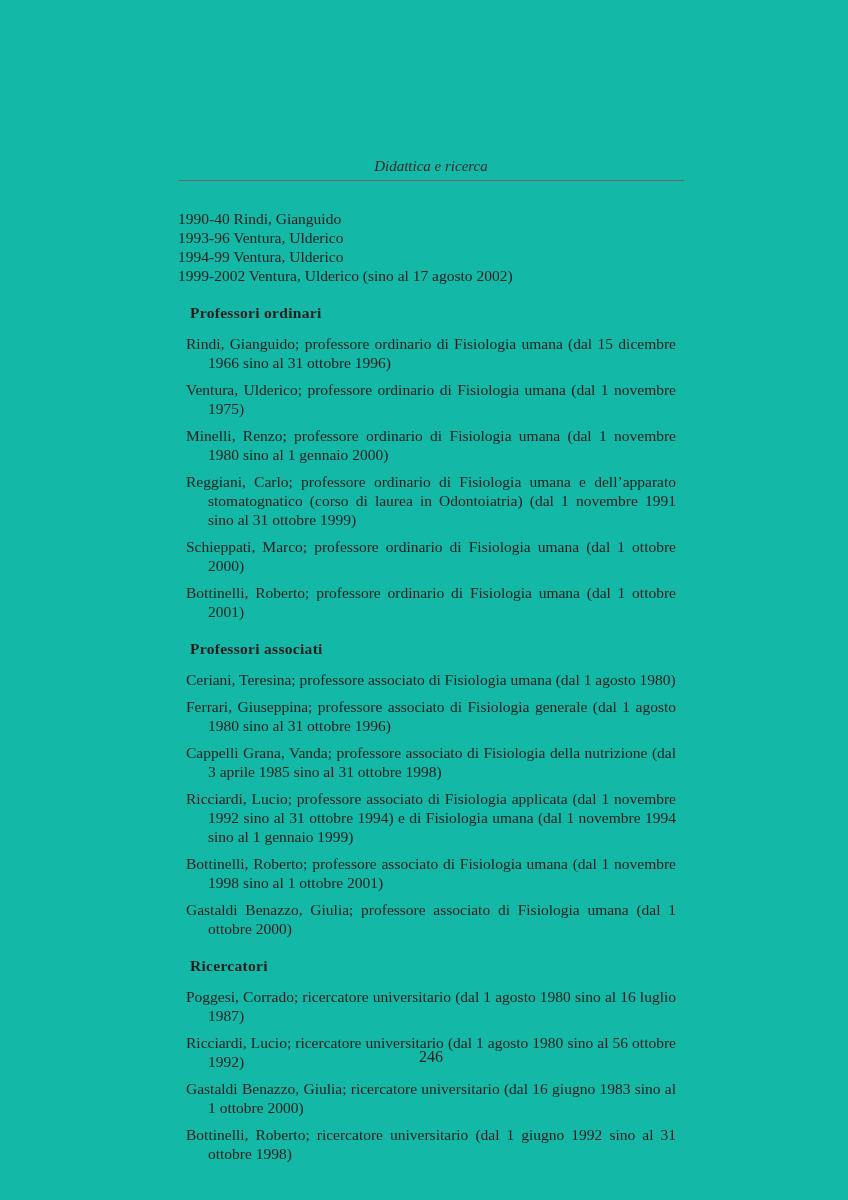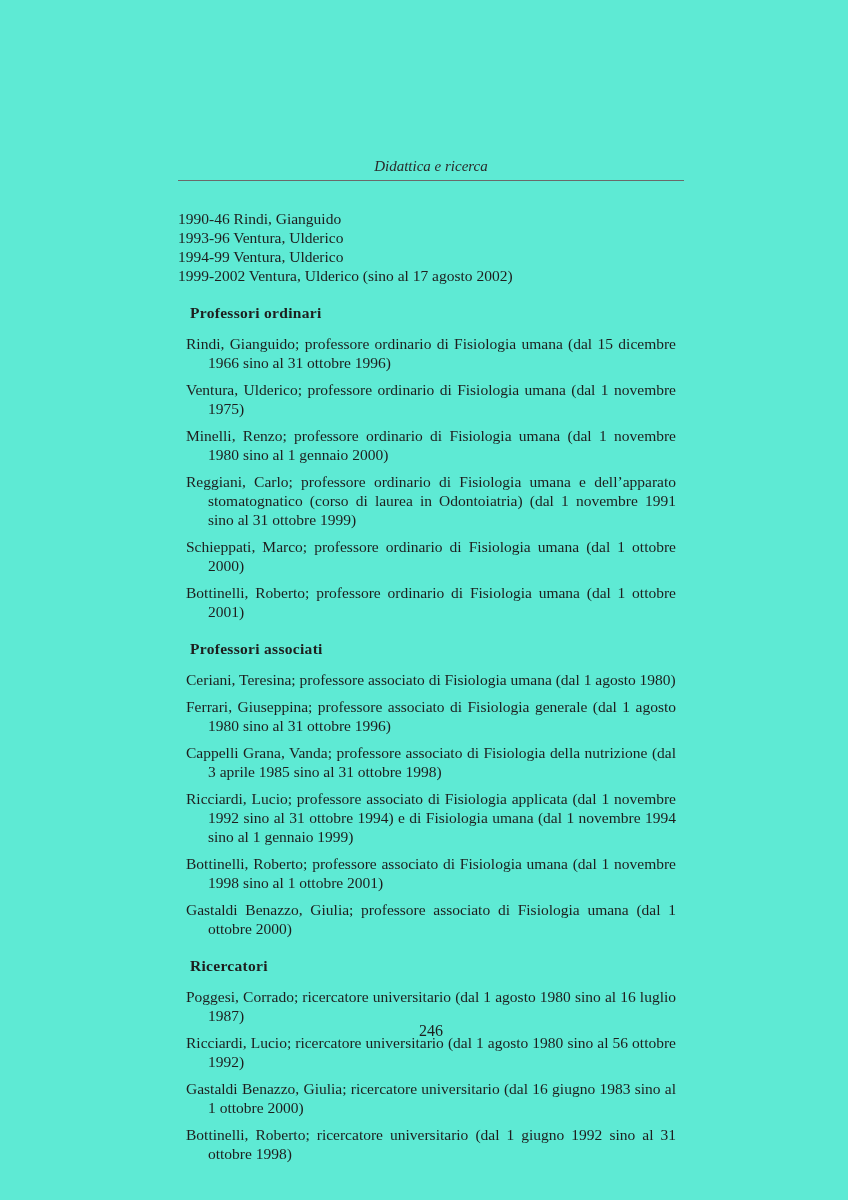--- a/index.html
+++ b/index.html
@@ -4,21 +4,21 @@
 <style>
   html, body {
     margin: 0;
     padding: 0;
     background: #ffffff;
   }
   .sheet {
     position: relative;
     width: 848px;
     height: 1200px;
-    background: #5eead4;
+    background: #14b8a6;
     font-family: "Liberation Serif", "DejaVu Serif", serif;
     color: #1e1e1e;
     overflow: hidden;
   }
   .running-header {
     position: absolute;
     top: 157px;
     left: 178px;
     width: 506px;
     text-align: center;
@@ -58,38 +58,38 @@
     text-align: left;
     letter-spacing: 0.3px;
   }
   .entry {
     margin: 8px;
     padding-left: 22px;
     text-indent: -22px;
   }
   .page-number {
     position: absolute;
-    top: 1021px;
+    top: 1047px;
     left: 178px;
     width: 506px;
     text-align: center;
     font-size: 16px;
     line-height: 19px;
   }
 </style>
 </head>
 <body>
 
 <div class="sheet">
   <div class="running-header">Didattica e ricerca</div>
   <div class="header-rule"></div>
 
   <div class="text-block">
     <div class="term-list">
-  <div class="term-line">1990-46 Rindi, Gianguido</div>
+  <div class="term-line">1990-40 Rindi, Gianguido</div>
 
   <div class="term-line">1993-96 Ventura, Ulderico</div>
 
   <div class="term-line">1994-99 Ventura, Ulderico</div>
 
   <div class="term-line">1999-2002 Ventura, Ulderico (sino al 17 agosto 2002)</div>
 </div>
     <div class="sections">
   <section class="section">
     <h2 class="section-heading">Professori ordinari</h2>

